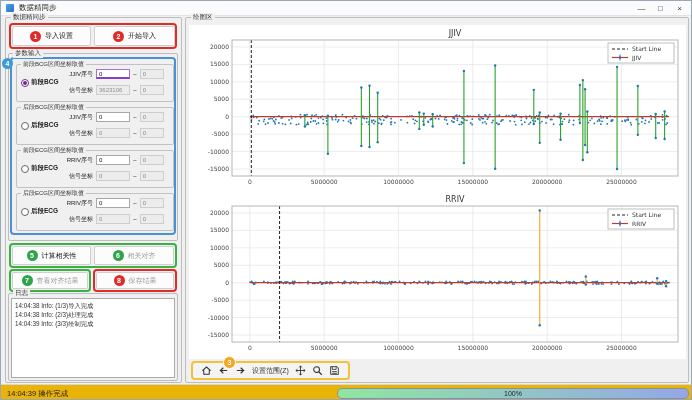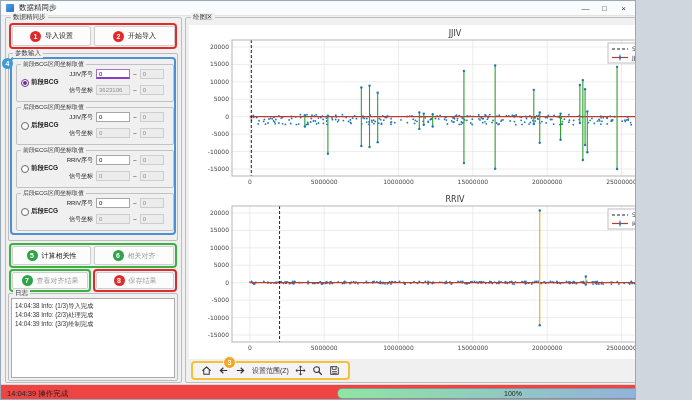--- a/index.html
+++ b/index.html
@@ -1,16 +1,16 @@
 <!DOCTYPE html>
 <html><head>
 <meta charset="utf-8">
 <style>
   html,body{margin:0;padding:0;background:#cfd6dd;font-family:"Liberation Sans","DejaVu Sans",sans-serif;}
-  .window{position:relative;width:636px;height:400px;background:#f0f0f0;border:1px solid #98a8b6;box-sizing:border-box;overflow:hidden;}
+  .window{position:relative;width:692px;height:400px;background:#f0f0f0;border:1px solid #98a8b6;box-sizing:border-box;overflow:hidden;}
   
   .titlebar{position:absolute;left:0;top:0;width:100%;height:14px;background:#fafbfc;border-bottom:1px solid #e3e3e3;display:flex;align-items:center;}
   .app-icon{width:8px;height:8px;margin-left:5px;background:linear-gradient(135deg,#4da3e8,#2d6fc2);border-radius:1px;}
   .title-text{font-size:7.5px;color:#222;margin-left:5px;white-space:nowrap;}
   .win-controls{position:absolute;right:2px;top:0;height:14px;display:flex;}
   .wbtn{width:19px;height:14px;display:flex;align-items:center;justify-content:center;font-size:8px;color:#333;}
   
   .gbox{position:absolute;border:1px solid #bdbdbd;border-radius:2px;box-sizing:border-box;}
   .gbox-label{position:absolute;font-size:6.5px;color:#333;background:#f0f0f0;padding:0 2px;white-space:nowrap;z-index:3;}
   
@@ -46,21 +46,21 @@
   .figure{position:absolute;left:188px;top:24px;width:497px;height:334px;background:#fff;z-index:1;}
   .chart-svg{position:absolute;z-index:2;}
   svg text{font-family:"DejaVu Sans","Liberation Sans",sans-serif;}
   
   .toolbar{position:absolute;left:190px;top:360px;height:19px;display:flex;align-items:center;gap:6px;padding:0 8px;border:2px solid #f3c13a;border-radius:4px;background:#f4f4f4;box-sizing:border-box;z-index:3;}
   .tool{width:11px;height:11px;display:flex;align-items:center;justify-content:center;}
   .tool svg{display:block;}
   .range-lbl{font-size:7px;color:#333;white-space:nowrap;}
   .toolbar-badge{position:absolute;left:30px;top:-7px;z-index:4;}
   
-  .statusbar{position:absolute;left:0;top:383px;width:100%;height:17px;background:#ef4444;border-top:1px solid #d6d6d6;box-sizing:border-box;}
+  .statusbar{position:absolute;left:0;top:383px;width:100%;height:17px;background:#eab308;border-top:1px solid #d6d6d6;box-sizing:border-box;}
   .status-msg{position:absolute;left:6px;top:4px;font-size:7.5px;color:#222;white-space:nowrap;}
   .progress{position:absolute;left:336px;top:3px;width:352px;height:11px;border:1px solid #8f8f8f;border-radius:5px;background:linear-gradient(90deg,#8fe6a0,#93a8e8);display:flex;align-items:center;justify-content:center;font-size:7px;color:#222;box-sizing:border-box;}
 </style>
 </head>
 <body>
 
 <div class="window">
 
   <div class="titlebar">
     <div class="app-icon"></div>

